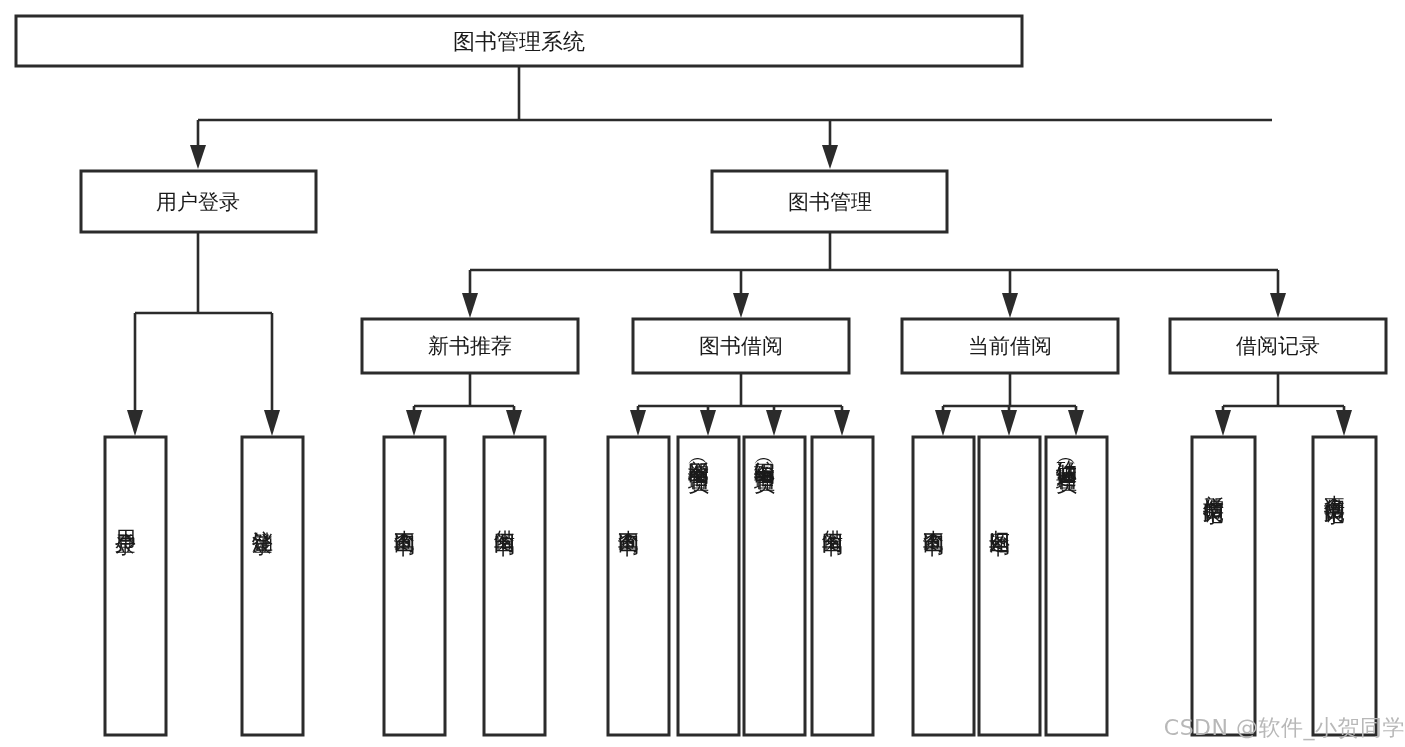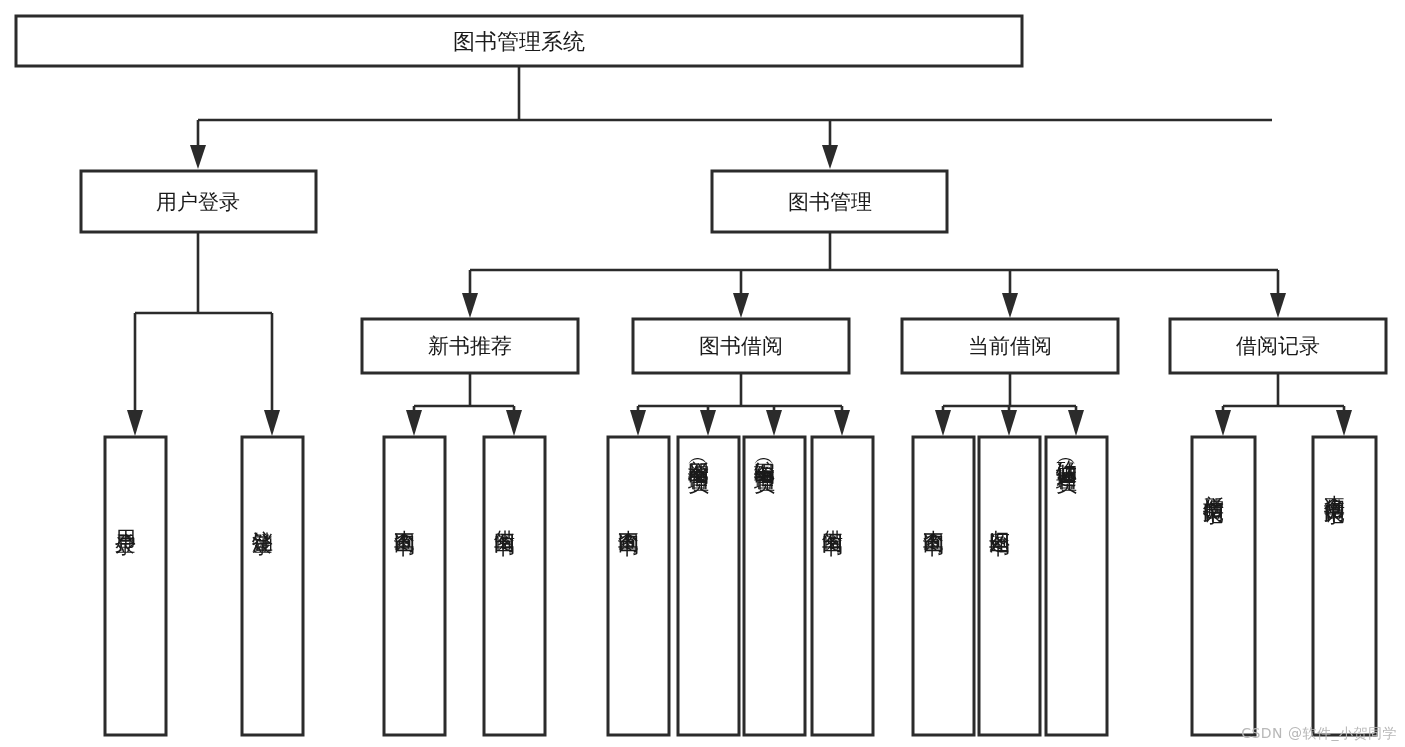--- a/index.html
+++ b/index.html
@@ -59,24 +59,24 @@
     font-size: 21px;
     line-height: 1.12;
     color: #1a1a1a;
     letter-spacing: 2px;
     text-align: start;
     white-space: nowrap;
     pointer-events: none;
   }
   .watermark {
     position: absolute;
-    right: 8px;
+    right: 0;
     bottom: 4px;
     font-family: "DejaVu Sans", "Liberation Sans", sans-serif;
-    font-size: 14px;
+    font-size: 22px;
     color: #b8b8b8;
     letter-spacing: 0.5px;
     white-space: nowrap;
   }
 </style>
 </head>
 <body>
 
 <div id="diagram-root">
 

